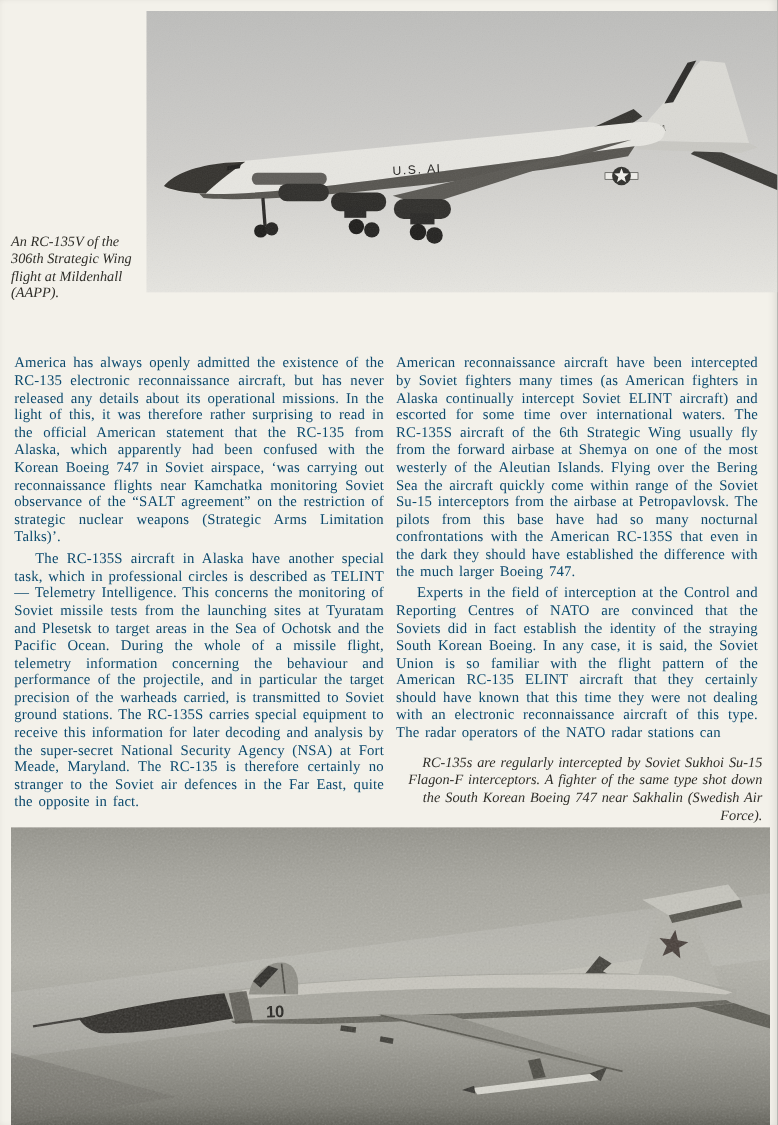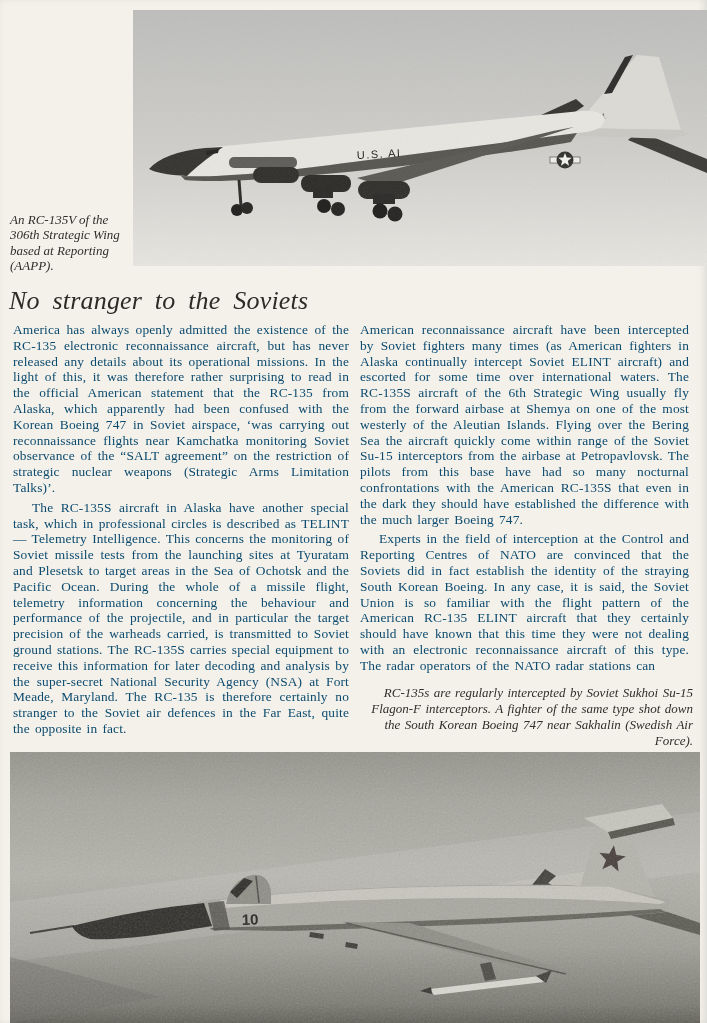--- a/index.html
+++ b/index.html
@@ -121,23 +121,22 @@
         <circle cx="191" cy="196" r="7" fill="#1e1d1b"></circle>
         <circle cx="205" cy="199" r="7" fill="#242321"></circle>
         <circle cx="247" cy="201" r="7.5" fill="#1e1d1b"></circle>
         <circle cx="262" cy="204" r="7.5" fill="#242321"></circle>
       </g>
 
       <rect x="0" y="0" width="574" height="256" filter="url(#grainA)"></rect>
     </svg>
   </figure>
 
-  <div class="caption caption-top">An RC-135V of the 306th Strategic Wing based at Reporting (AAPP).</div>
-
-  <h1 class="heading">No stranger to the Soviets</h1>
+  <div class="caption caption-top">An RC-135V of the 306th Strategic Wing flight at Mildenhall (AAPP).</div>
+
 
   <div class="col col-left">
     <p>America has always openly admitted the existence of the RC-135 electronic reconnaissance aircraft, but has never released any details about its operational missions. In the light of this, it was therefore rather surprising to read in the official American statement that the RC-135 from Alaska, which apparently had been confused with the Korean Boeing 747 in Soviet airspace, ‘was carrying out reconnaissance flights near Kamchatka monitoring Soviet observance of the “SALT agreement” on the restriction of strategic nuclear weapons (Strategic Arms Limitation Talks)’.</p>
     <p class="indent">The RC-135S aircraft in Alaska have another special task, which in professional circles is described as TELINT — Telemetry Intelligence. This concerns the monitoring of Soviet missile tests from the launching sites at Tyuratam and Plesetsk to target areas in the Sea of Ochotsk and the Pacific Ocean. During the whole of a missile flight, telemetry information concerning the behaviour and performance of the projectile, and in particular the target precision of the warheads carried, is transmitted to Soviet ground stations. The RC-135S carries special equipment to receive this information for later decoding and analysis by the super-secret National Security Agency (NSA) at Fort Meade, Maryland. The RC-135 is therefore certainly no stranger to the Soviet air defences in the Far East, quite the opposite in fact.</p>
   </div>
 
   <div class="col col-right">
     <p>American reconnaissance aircraft have been intercepted by Soviet fighters many times (as American fighters in Alaska continually intercept Soviet ELINT aircraft) and escorted for some time over international waters. The RC-135S aircraft of the 6th Strategic Wing usually fly from the forward airbase at Shemya on one of the most westerly of the Aleutian Islands. Flying over the Bering Sea the aircraft quickly come within range of the Soviet Su-15 interceptors from the airbase at Petropavlovsk. The pilots from this base have had so many nocturnal confrontations with the American RC-135S that even in the dark they should have established the difference with the much larger Boeing 747.</p>
     <p class="indent">Experts in the field of interception at the Control and Reporting Centres of NATO are convinced that the Soviets did in fact establish the identity of the straying South Korean Boeing. In any case, it is said, the Soviet Union is so familiar with the flight pattern of the American RC-135 ELINT aircraft that they certainly should have known that this time they were not dealing with an electronic reconnaissance aircraft of this type. The radar operators of the NATO radar stations can</p>
     <div class="caption caption-bottom">RC-135s are regularly intercepted by Soviet Sukhoi Su-15 Flagon-F interceptors. A fighter of the same type shot down the South Korean Boeing 747 near Sakhalin (Swedish Air Force).</div>

